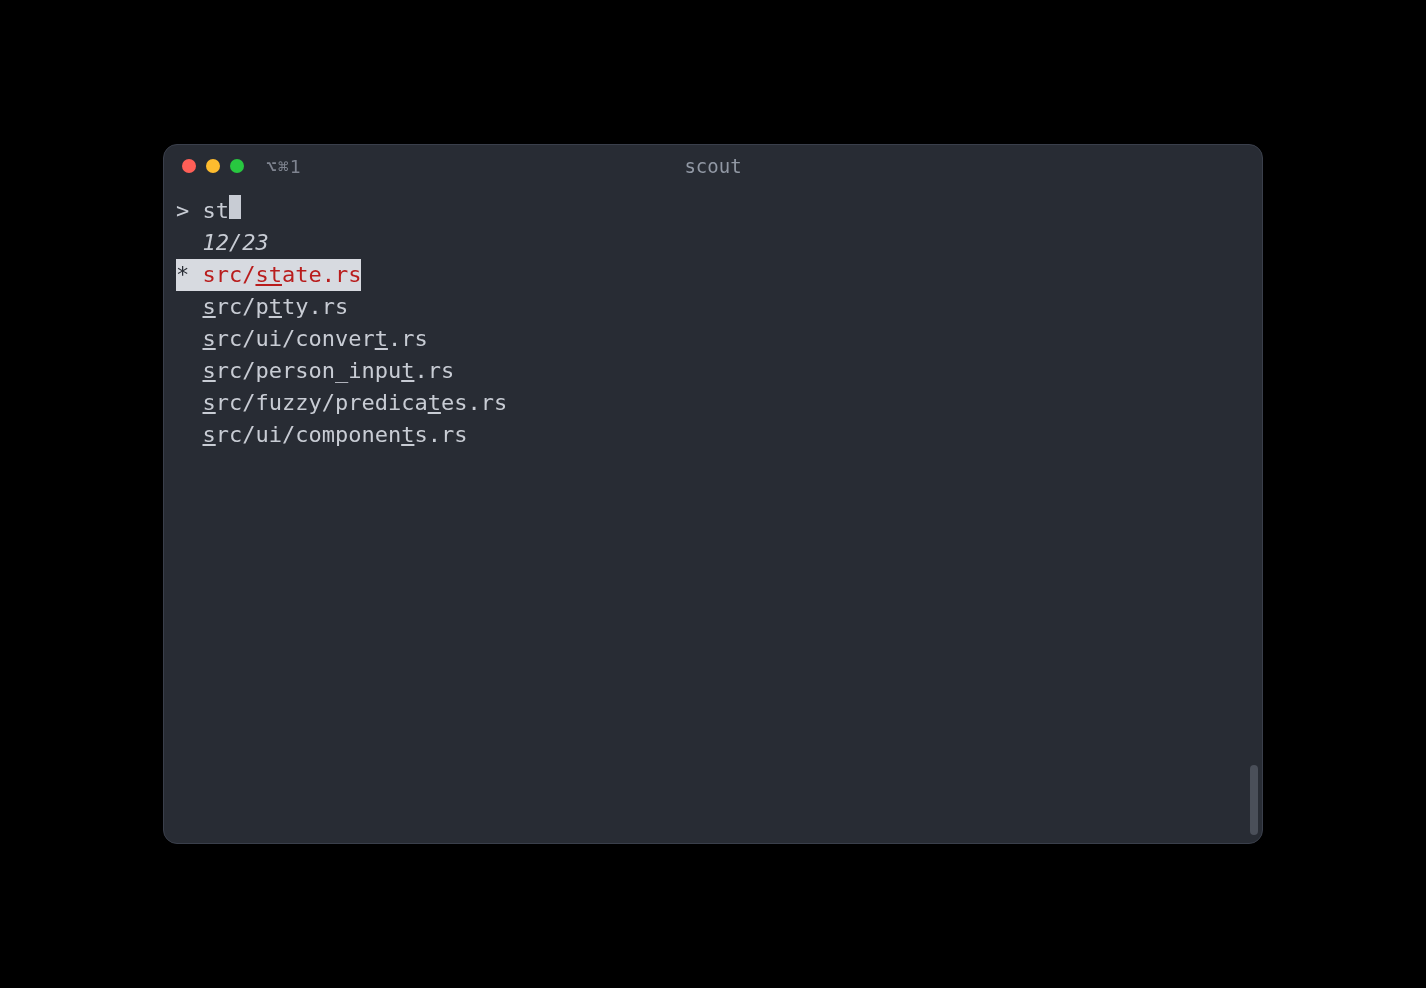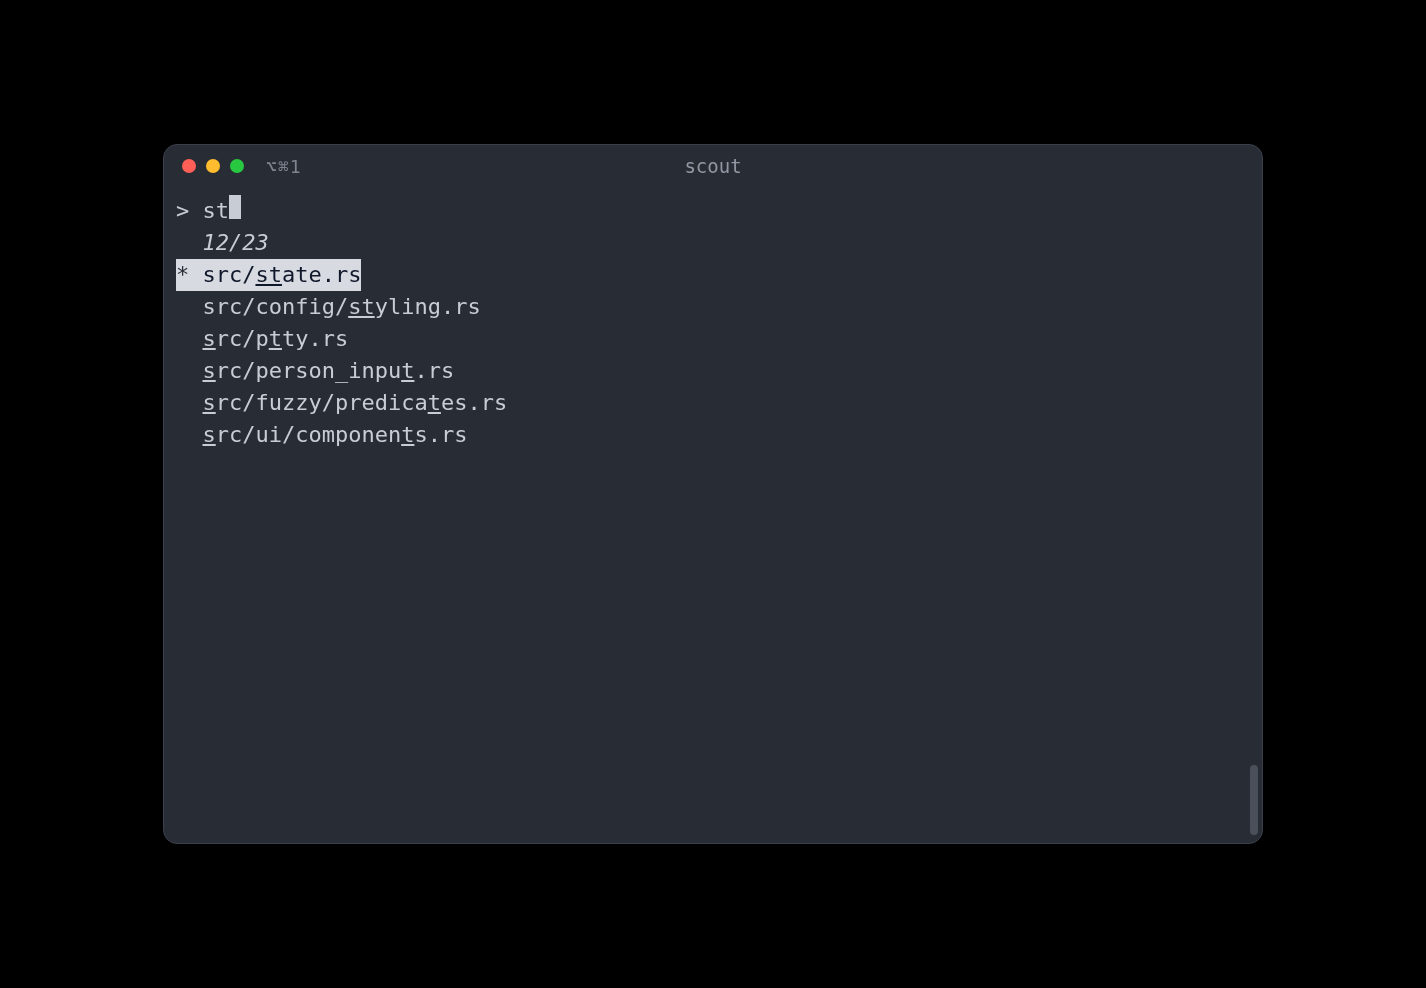--- a/index.html
+++ b/index.html
@@ -87,21 +87,21 @@
   .item {
     display: flex;
     padding: 0 12px;
   }
   .item .marker {
     width: 2ch;
     display: inline-block;
   }
   .item.selected .disp {
     background: #d7dae0;
-    color: #0f172a;
+    color: #b91c1c;
   }
   .item.selected .marker {
     background: #d7dae0;
     color: #282c34;
   }
   .item .disp { color: #c8ccd4; }
   .u { text-decoration: underline; }
   .item.selected .u { text-decoration: underline; }
   .scrollbar {
     position: absolute;
@@ -137,28 +137,28 @@
     <div class="list" id="results-list">
         <div class="item selected">
           <span class="marker">* </span>
           <span class="disp"><span>src/</span><span class="u">st</span><span>ate.rs</span></span>
         </div>
         <div class="item">
           <span class="marker">  </span>
         </div>
         <div class="item">
           <span class="marker">  </span>
-          <span class="disp"><span>src/config/</span><span class="u">st</span><span>yling.rs</span></span>
-        </div>
-        <div class="item">
-          <span class="marker">  </span>
           <span class="disp"><span class="u">s</span><span>rc/p</span><span class="u">t</span><span>ty.rs</span></span>
         </div>
         <div class="item">
           <span class="marker">  </span>
+        </div>
+        <div class="item">
+          <span class="marker">  </span>
+          <span class="disp"><span class="u">s</span><span>rc/ui/conver</span><span class="u">t</span><span>.rs</span></span>
         </div>
         <div class="item">
           <span class="marker">  </span>
           <span class="disp"><span class="u">s</span><span>rc/person_inpu</span><span class="u">t</span><span>.rs</span></span>
         </div>
         <div class="item">
           <span class="marker">  </span>
           <span class="disp"><span class="u">s</span><span>rc/fuzzy/predica</span><span class="u">t</span><span>es.rs</span></span>
         </div>
         <div class="item">

